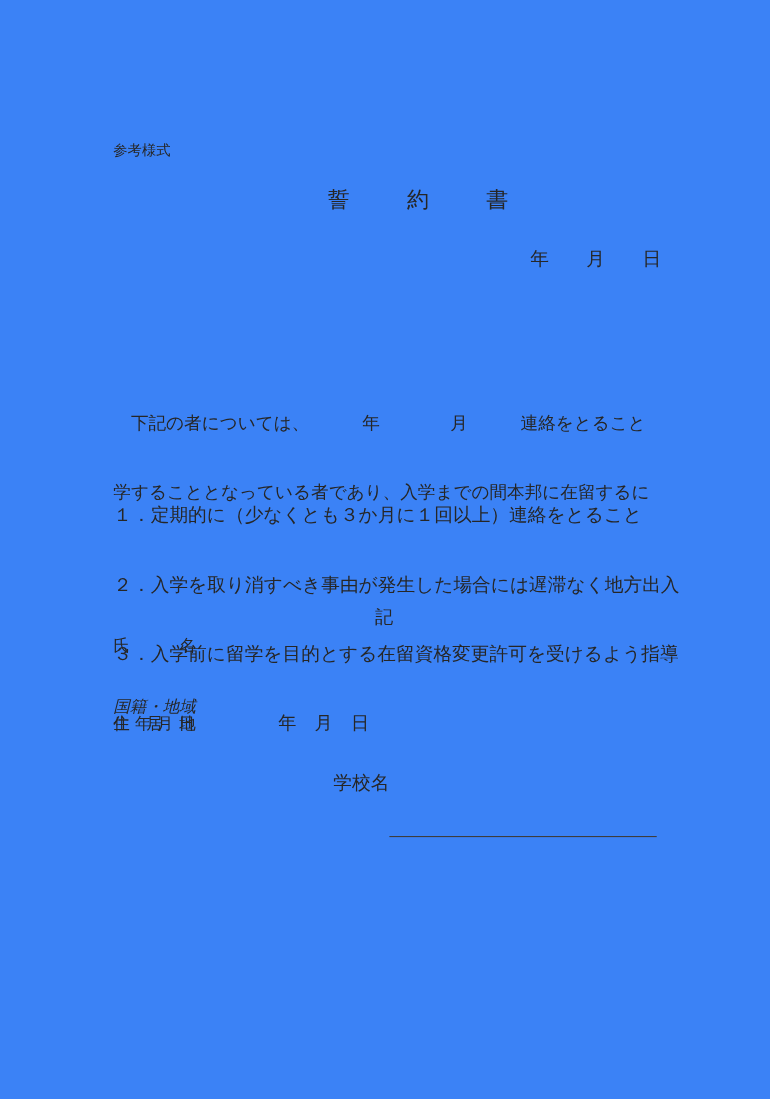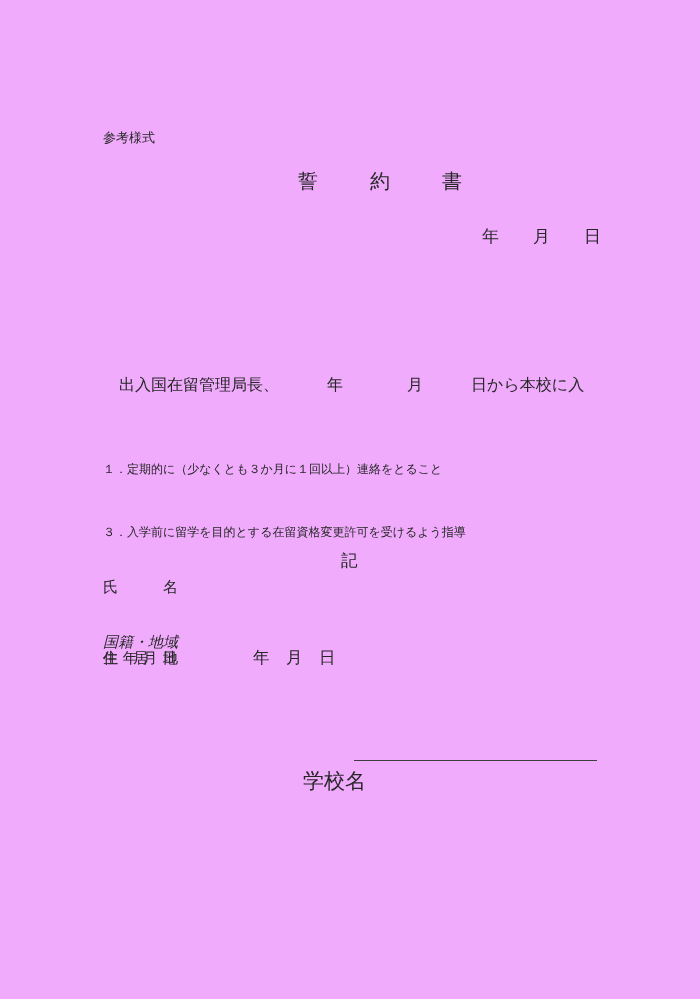--- a/index.html
+++ b/index.html
@@ -4,21 +4,21 @@
 <style>
   html, body {
     margin: 0;
     padding: 0;
     background: #ffffff;
   }
   .page {
     position: relative;
     width: 700px;
     height: 999px;
-    background: #f0abfc;
+    background: #3b82f6;
     color: #262626;
     font-family: "DejaVu Serif", "Liberation Serif", serif;
     overflow: hidden;
   }
   .abs { position: absolute; white-space: pre; }
 
   .ref-label {
     left: 103px; top: 130px;
     font-size: 13px; line-height: 15px;
   }
@@ -40,41 +40,41 @@
     width: 56px; height: 16px;
     border-bottom: 1.4px solid #3d3d3d;
     vertical-align: -3px;
   }
   .body-par {
     left: 103px; top: 332px;
     font-size: 16px; line-height: 21px;
   }
   .pledge-list {
     left: 103px; top: 417px;
-    font-size: 12px; line-height: 21px;
+    font-size: 17px; line-height: 21px;
   }
   .record-heading {
     left: 341px; top: 551px;
     font-size: 16.5px; line-height: 20px;
   }
   .field-row {
     left: 103px;
     font-size: 15px; line-height: 20px;
   }
   .field-row-1 { top: 577px; }
   .field-row-2 { top: 632px; font-style: italic; }
   .field-row-3 { top: 648px; }
   .field-row-4 { top: 648px; }
   .field-value-dob {
     left: 253px; top: 648px;
     font-size: 16.5px; line-height: 20px;
   }
   .school-line {
-    left: 303px; top: 771px;
-    font-size: 21px; line-height: 21px;
+    left: 303px; top: 702px;
+    font-size: 17px; line-height: 21px;
   }
   .blank-school {
     position: absolute;
     left: 354px; top: 760px;
     width: 243px; height: 0;
     border-top: 1.6px solid #3d3d3d;
   }
   .line { white-space: pre; }
 </style>
 </head>
@@ -83,25 +83,27 @@
 <div class="page">
 
   <div class="abs ref-label">参考様式</div>
 
   <div class="abs doc-title">誓　約　書</div>
 
   <div class="abs date-line">年　　月　　日</div>
 
 
   <div class="abs body-par">
-    <div class="line">　出入国在留管理局長、　　　年　　　　月　　　日から本校に入</div>
+    <div class="line">　下記の者については、　　　年　　　　月　　　連絡をとること</div>
+    <div class="line">学することとなっている者であり、入学までの間本邦に在留するに</div>
   </div>
 
   <div class="abs pledge-list">
     <div class="line">１．定期的に（少なくとも３か月に１回以上）連絡をとること</div>
+    <div class="line">２．入学を取り消すべき事由が発生した場合には遅滞なく地方出入</div>
     <div class="line">３．入学前に留学を目的とする在留資格変更許可を受けるよう指導</div>
   </div>
 
   <div class="abs record-heading">記</div>
 
   <div class="abs field-row field-row-1">氏　　　名</div>
   <div class="abs field-row field-row-2">国籍・地域</div>
   <div class="abs field-row field-row-3">住　居　地</div>
   <div class="abs field-row field-row-4">生 年 月 日</div>
   <div class="abs field-value-dob">年　月　日</div>

